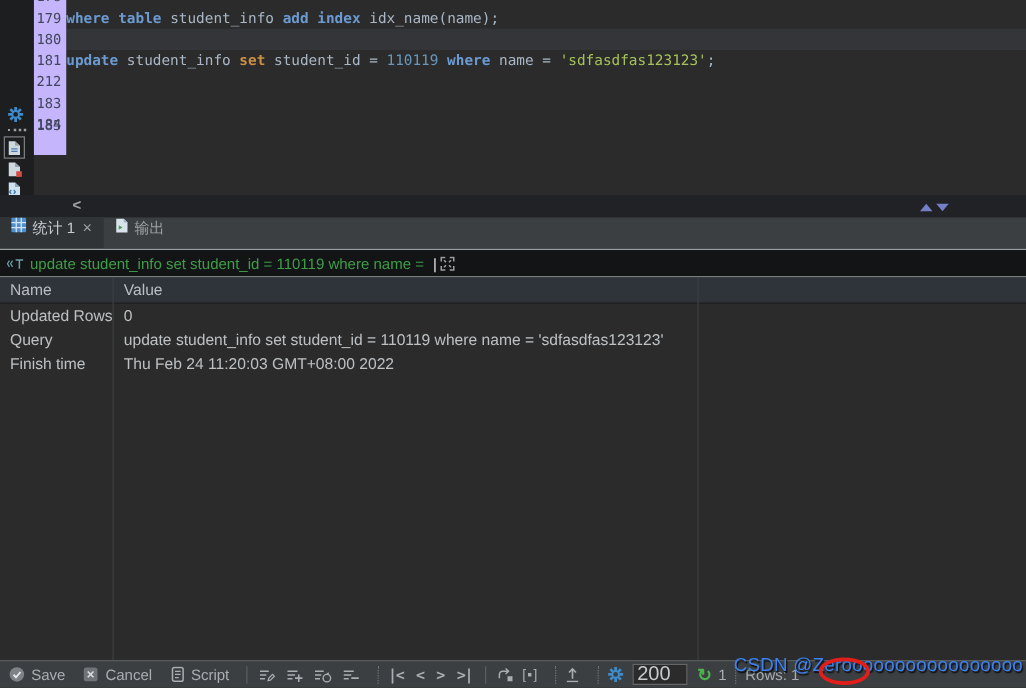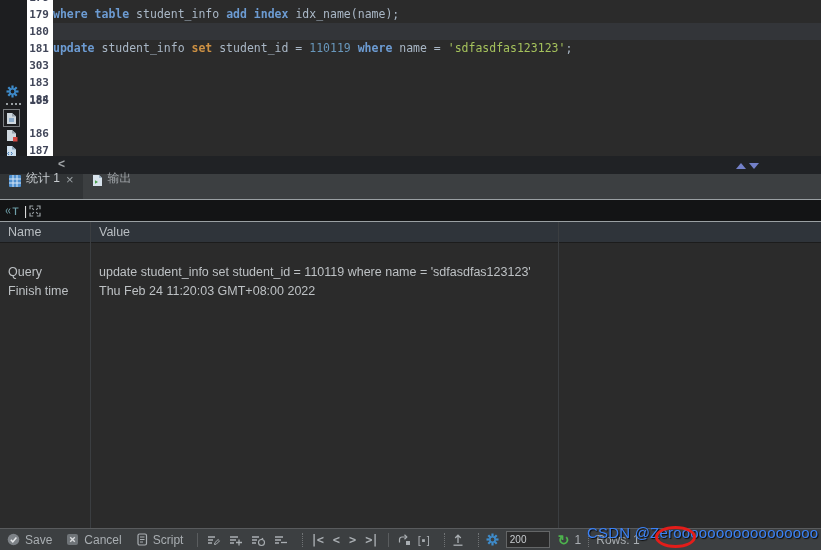--- a/index.html
+++ b/index.html
@@ -10,38 +10,38 @@
   
   .editor { position:absolute; left:0; top:0; width:821px; height:156px; background:#2b2b2b; overflow:hidden; }
   .code-line { position:absolute; left:53px; height:17px; line-height:17px; white-space:pre;
                font-family:"DejaVu Sans Mono", monospace; font-size:11.5px; color:#a9b7c6; }
   .cur-line { position:absolute; left:53px; width:768px; height:17px; background:#333539; }
   .tok-kw  { color:#6c9bd2; font-weight:bold; }
   .tok-kw2 { color:#cc9043; font-weight:bold; }
   .tok-num { color:#6897bb; }
   .tok-str { color:#a5c25c; }
 
-  .gutter { position:absolute; left:27px; top:0; width:26px; height:156px; background:#ffffff; overflow:hidden;font-weight:bold; }
+  .gutter { position:absolute; left:27px; top:0; width:26px; height:124px; background:#c4b5fd; overflow:hidden; }
   .ln { position:absolute; width:22px; height:17px; line-height:17px; text-align:right;
         font-family:"DejaVu Sans Mono", monospace; font-size:11px; color:#414659; }
 
   .left-strip { position:absolute; left:0; top:0; width:27px; height:156px; background:#1d1e20; }
   .strip-icon { position:absolute; left:6px; }
   .dots-icon { width:15px; border-top:2px dotted #9aa0a3; }
   .file-sel-box { border:1px solid #7a7d80; padding:2px 2px 1px 2px; left:3px; }
 
   .scroll-strip { position:absolute; left:0; top:156px; width:821px; height:18px; background:#202225; }
   .scroll-left { position:absolute; left:58px; top:1px; color:#a0a4a7; font-weight:bold; font-size:12px; }
   .tri { position:absolute; width:0; height:0; border-left:5px solid transparent; border-right:5px solid transparent; }
   .tri-up   { left:736px; top:7px;  border-bottom:6px solid #7380c8; }
   .tri-down { left:749px; top:7px;  border-top:6px solid #7380c8; }
 
   
   .tabbar { position:absolute; left:0; top:174px; width:821px; height:25px; background:#3c3f41; display:flex; }
-  .tab { display:flex; align-items:flex-end; gap:5px; padding:12px 9px; font-size:12px; color:#9da2a6; }
+  .tab { display:flex; align-items:flex-start; gap:5px; padding:0 9px; font-size:12px; color:#9da2a6; }
   .tab.selected { background:#313436; color:#c8cdd1; }
   .tab-close { font-size:13px; color:#9aa0a3; margin-left:1px; }
 
   
   .filterbar { position:absolute; left:0; top:199px; width:821px; height:23px; background:#131415;
                border-top:1px solid #9aa0a3; border-bottom:1px solid #9aa0a3;
                display:flex; align-items:center; padding:0 5px; }
   .filter-val { color:#3f9e49; font-size:12px; white-space:pre; margin-left:4px; }
   .filter-cursor { color:#e8e8e8; font-size:12px; margin:0 2px 0 4px; }
   .filter-ph { color:#8d9195; font-style:italic; font-size:12.5px; margin-left:6px; }
@@ -61,21 +61,21 @@
   .toolbar { position:absolute; left:0; top:528px; width:821px; height:22px; background:#3c3f41;
              border-top:1px solid #595b5d; display:flex; align-items:center; padding-left:7px;
              font-size:12px; color:#a9aeb2; }
   .tbtn { display:flex; align-items:center; gap:5px; margin-right:14px; cursor:default; }
   .vsep { width:1px; height:14px; background:#5a5d5f; margin:0 8px 0 0; }
   .dsep { width:0; height:14px; border-left:1px dotted #707375; margin:0 7px; }
   .tico { display:flex; align-items:center; margin-right:7px; }
   .navg { font-family:"DejaVu Sans Mono", monospace; font-size:12px; font-weight:bold;
           color:#a9aeb2; letter-spacing:-1px; margin-right:10px; }
   .page-input { width:44px; height:17px; background:#2b2b2b; border:1px solid #646667;
-                color:#c7cbce; font-size:10px; padding:3px 3px; font-family:"Liberation Sans", sans-serif; }
+                color:#c7cbce; font-size:16px; padding:3px 3px; font-family:"Liberation Sans", sans-serif; }
   .sync-glyph { color:#4db34d; font-weight:bold; font-size:14px; margin:0 5px 0 8px; }
   .brackets { font-size:11px; margin-right:6px; letter-spacing:1px; }
 
   .status-grp { position:absolute; left:563px; top:531px; display:flex; align-items:center;
                 font-size:12px; color:#9aa0a4; white-space:pre; }
 
   
   .watermark { position:absolute; left:587px; top:524px; z-index:40; font-size:15px; color:#3b82f6;
                text-shadow:1px 1px 1px rgba(0,0,0,.85); letter-spacing:.2px; white-space:nowrap; }
   .red-ellipse { position:absolute; left:655px; top:526px; width:41px; height:22px; z-index:50;
@@ -92,21 +92,21 @@
 
     <div class="code-line" style="top:6px"><span class="tok-kw">where</span><span> </span><span class="tok-kw">table</span><span> student_info </span><span class="tok-kw">add</span><span> </span><span class="tok-kw">index</span><span> idx_name(name);</span></div>
 
     <div class="code-line" style="top:40px"><span class="tok-kw">update</span><span> student_info </span><span class="tok-kw2">set</span><span> student_id = </span><span class="tok-num">110119</span><span> </span><span class="tok-kw">where</span><span> name = </span><span class="tok-str">'sdfasdfas123123'</span><span>;</span></div>
 
     <div class="gutter">
       <div class="ln" style="top:-11px">178</div>
       <div class="ln" style="top:6px">179</div>
       <div class="ln" style="top:23px">180</div>
       <div class="ln" style="top:40px">181</div>
-      <div class="ln" style="top:57px">303</div>
+      <div class="ln" style="top:57px">212</div>
       <div class="ln" style="top:74px">183</div>
       <div class="ln" style="top:91px">184</div>
       <div class="ln" style="top:92px">185</div>
       <div class="ln" style="top:125px">186</div>
       <div class="ln" style="top:142px">187</div>
     </div>
 
     <div class="left-strip">
       <div class="strip-icon" style="top:85px">
         <svg width="13" height="13" viewBox="0 0 13 13">
@@ -173,37 +173,42 @@
     </div>
   </div>
 
   <div class="filterbar">
     <span>
       <svg width="15" height="12" viewBox="0 0 15 12">
           <path d="M2.5 3.5L1 6l1.5 2.5M5 3.5L3.5 6 5 8.5" stroke="#6ea0aa" stroke-width="1" fill="none"></path>
           <path d="M7.5 3h6M10.5 3v7" stroke="#6ea0aa" stroke-width="1.2" fill="none"></path>
         </svg>
     </span>
+    <span class="filter-val">update student_info set student_id = 110119 where name = </span>
     <span class="filter-cursor">|</span>
     <span>
       <svg width="12" height="12" viewBox="0 0 12 12">
           <path d="M1 4.2V1h3.2M7.8 1H11v3.2M11 7.8V11H7.8M4.2 11H1V7.8" fill="none" stroke="#9aa0a4" stroke-width="1.2"></path>
           <path d="M3.2 3.2l1.6 1.6M8.8 3.2L7.2 4.8M8.8 8.8L7.2 7.2M3.2 8.8l1.6-1.6" stroke="#9aa0a4" stroke-width="1.2"></path>
         </svg>
     </span>
   </div>
 
   <div class="grid-area">
     <div class="grid-head">
       <span class="col-name">Name</span>
       <span class="col-value">Value</span>
     </div>
     <div class="vdiv" style="left:90px"></div>
     <div class="vdiv" style="left:558px"></div>
 
+    <div class="trow" style="top:22px">
+      <span class="c1">Updated Rows</span>
+      <span class="c2">0</span>
+    </div>
     <div class="trow" style="top:41px">
       <span class="c1">Query</span>
       <span class="c2">update student_info set student_id = 110119 where name = 'sdfasdfas123123'</span>
     </div>
     <div class="trow" style="top:60px">
       <span class="c1">Finish time</span>
       <span class="c2">Thu Feb 24 11:20:03 GMT+08:00 2022</span>
     </div>
   </div>
 

